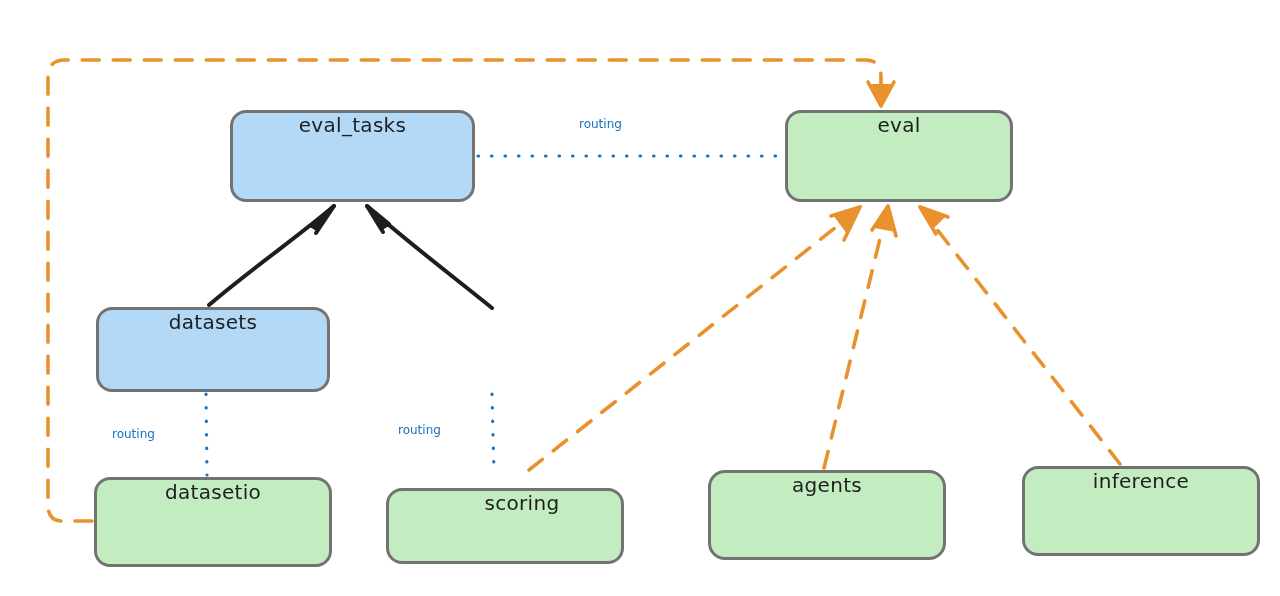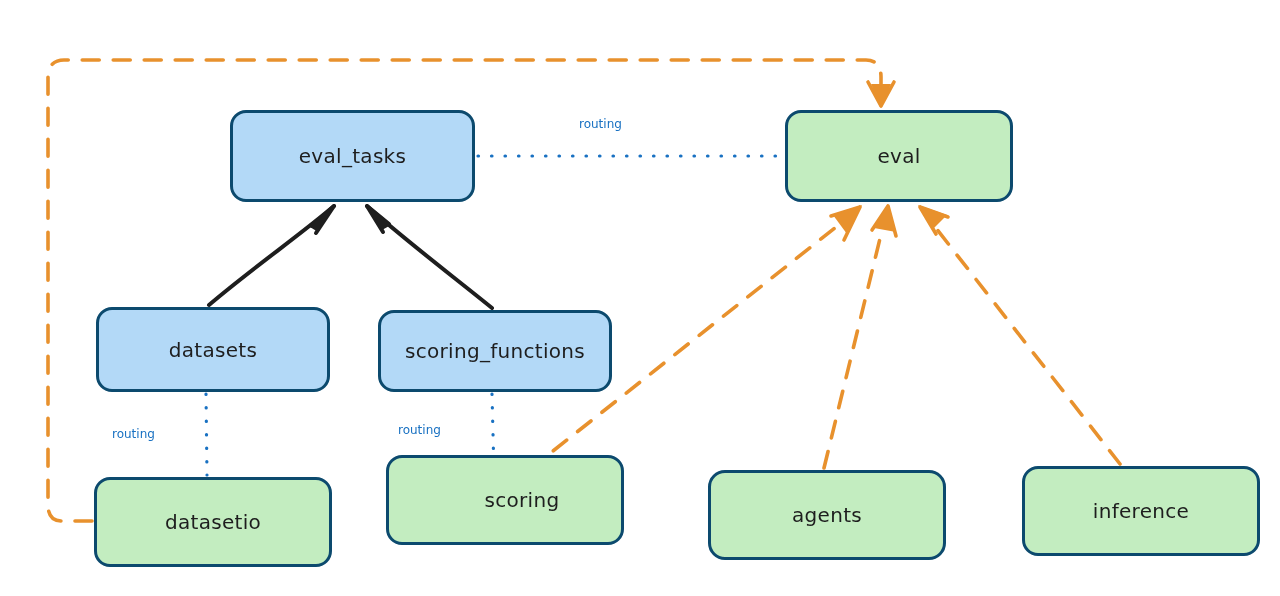--- a/index.html
+++ b/index.html
@@ -18,24 +18,24 @@
   #edges {
     position: absolute;
     left: 0;
     top: 0;
     width: 1280px;
     height: 596px;
   }
   .node {
     position: absolute;
     box-sizing: border-box;
-    border: 3px solid #0c4a6e;
+    border: 3px solid #737373;
     border-radius: 16px;
     display: flex;
-    align-items: center;
+    align-items: flex-start;
     justify-content: center;
     z-index: 3;
   }
   .node .node-label {
     font-family: "DejaVu Sans", sans-serif;
     font-size: 20px;
     color: #1e1e1e;
     letter-spacing: 0.3px;
     white-space: nowrap;
   }
@@ -114,29 +114,26 @@
   </div>
 
   <div class="node blue" style="left:96px; top:307px; width:234px; height:85px;">
     <span class="node-label">datasets</span>
   </div>
 
   <div class="node green" style="left:785px; top:110px; width:228px; height:92px;">
     <span class="node-label">eval</span>
   </div>
 
-  <div class="node blue" style="left:378px; top:310px; width:234px; height:82px;">
-    <span class="node-label">scoring_functions</span>
-  </div>
 
   <div class="node green" style="left:94px; top:477px; width:238px; height:90px;">
     <span class="node-label">datasetio</span>
   </div>
 
-  <div class="node green" style="left:386px; top:455px; width:238px; height:90px;padding-left:34px;">
+  <div class="node green" style="left:386px; top:488px; width:238px; height:76px;padding-left:34px;">
     <span class="node-label">scoring</span>
   </div>
 
   <div class="node green" style="left:708px; top:470px; width:238px; height:90px;border-radius:17px;">
     <span class="node-label">agents</span>
   </div>
 
   <div class="node green" style="left:1022px; top:466px; width:238px; height:90px;">
     <span class="node-label">inference</span>
   </div>

